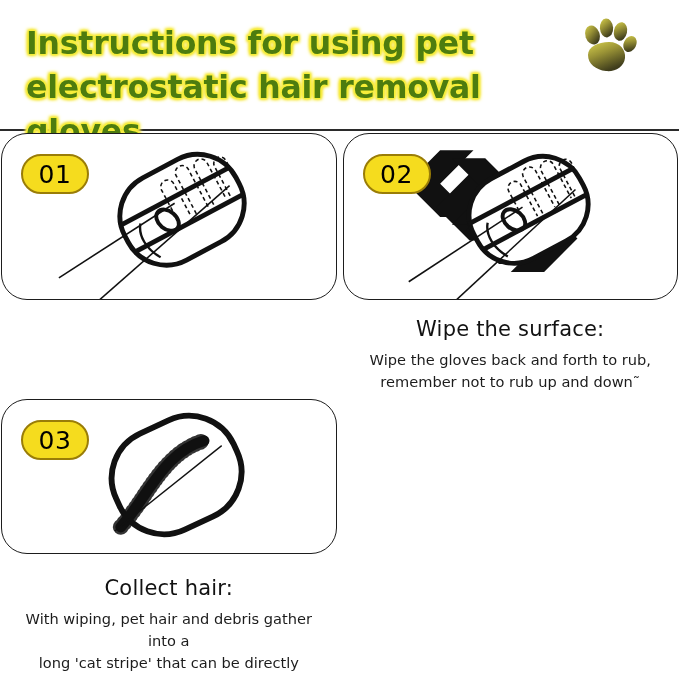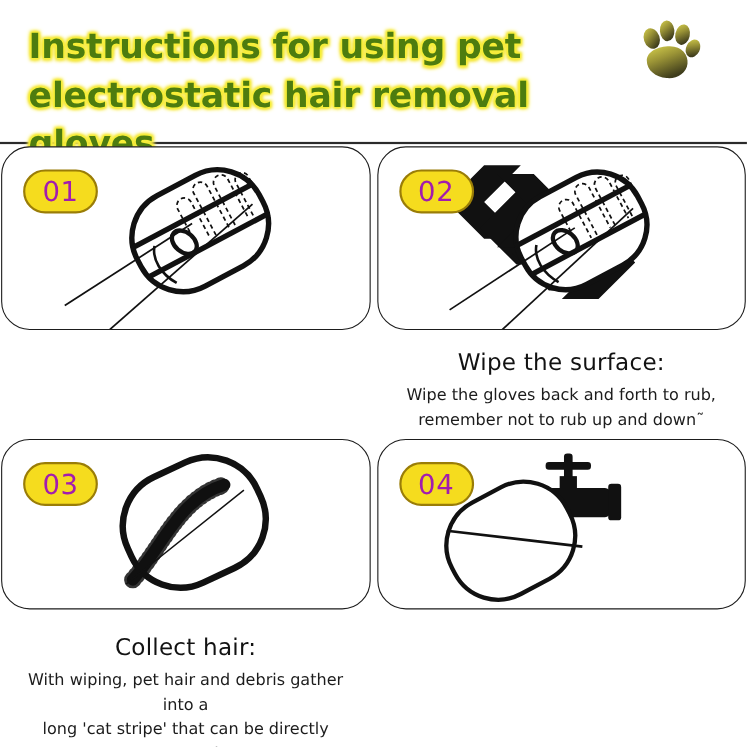--- a/index.html
+++ b/index.html
@@ -62,21 +62,21 @@
     width: 679px;
     height: 548px;
   }
   .row {
     position: absolute;
     left: 0;
     width: 679px;
     display: flex;
   }
   .row.row-1 { top: 0px;   height: 266px; }
-  .row.row-2 { top: 266px; height: 282px; }
+  .row.row-2 { top: 266px; height: 282px; flex-direction: column; }
 
   .step {
     position: relative;
     width: 50%;
     box-sizing: border-box;
   }
   .step.left  { padding: 0 3px 0 1px; }
   .step.right { padding: 0 1px 0 3px; }
 
   .illus-card {
@@ -97,21 +97,21 @@
     width: 68px;
     height: 40px;
     background: #f5dc1e;
     border: 2px solid #9a7d07;
     border-radius: 20px;
     display: flex;
     align-items: center;
     justify-content: center;
     font-size: 25px;
     font-weight: 500;
-    color: #a21caf;
+    color: #000000;
     letter-spacing: 0.5px;
     z-index: 3;
     box-sizing: border-box;
   }
 
   .art {
     position: absolute;
     inset: 0;
     z-index: 1;
   }

